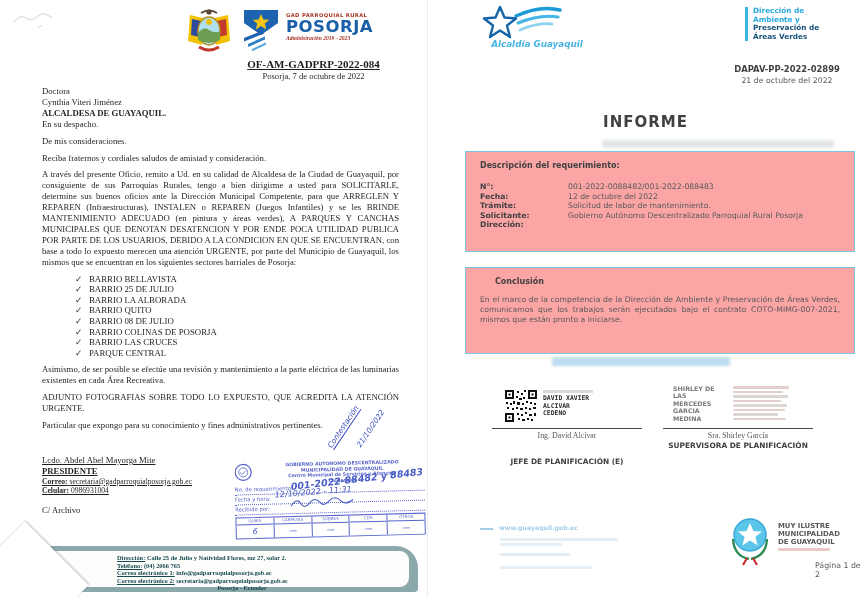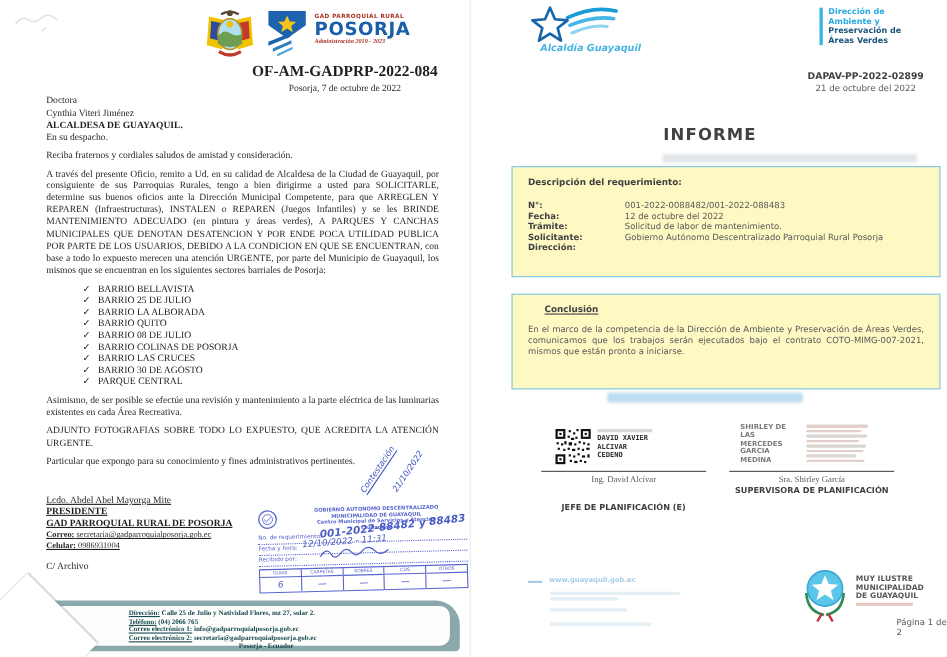--- a/index.html
+++ b/index.html
@@ -2,21 +2,21 @@
 <html><head>
 <meta charset="utf-8">
 <style>
   html,body{margin:0;padding:0;background:#ffffff;}
   #canvas{position:relative;width:861px;height:597px;background:#fff;overflow:hidden;
           font-family:"Liberation Serif",serif;color:#1f1f1f;}
   .abs{position:absolute;}
   
   .page-left{position:absolute;left:0;top:0;width:430px;height:581px;background:#fff;}
   .lp-refblock{left:226px;top:58px;width:175px;text-align:center;}
-  .lp-ref{font-weight:bold;font-size:14px;}
+  .lp-ref{font-weight:bold;font-size:11px;text-decoration:underline;}
   .lp-date{font-size:8.6px;margin-top:1px;}
   .lp-col{left:42px;top:86px;width:357px;font-size:8.7px;line-height:10.9px;text-align:justify;}
   .lp-col p{margin:0 0 6px 0;}
   .lp-left{text-align:left;}
   .lp-recipient div{line-height:10.9px;}
   .lp-bold{font-weight:bold;}
   .lp-list{margin:0 0 6px 0;padding-left:33px;text-align:left;}
   .lp-list .li{line-height:10.6px;font-size:8.8px;}
   .lp-list .chk{display:inline-block;width:14px;}
   .lp-sign{margin-top:24px;text-align:left;text-decoration:underline;}
@@ -52,29 +52,29 @@
              font-size:8.8px;color:#4ab5e3;}
   .rp-dept{left:315px;top:7px;border-left:3px solid #35b4e5;padding-left:5px;font-size:7.3px;
            line-height:8.6px;font-weight:bold;}
   .rp-dept .c1{color:#29aae1;}
   .rp-dept .c2{color:#17527a;}
   .rp-refblock{left:288px;top:64px;width:138px;text-align:center;}
   .rp-ref{font-weight:bold;font-size:8.4px;color:#414042;}
   .rp-date{font-size:7.8px;margin-top:2px;}
   .rp-title{left:0;top:113px;width:431px;text-align:center;font-size:15px;font-weight:bold;
             letter-spacing:1px;color:#414042;}
-  .rp-box{border:1.2px solid #79c6e8;background:#fef9c3;}
+  .rp-box{border:1.2px solid #79c6e8;background:#fca5a5;}
   .rp-box1{left:35px;top:151px;width:388px;height:99px;}
   .rp-box2{left:35px;top:267px;width:388px;height:85px;}
   .rp-box-h{position:absolute;left:14px;top:9px;font-size:8px;font-weight:bold;color:#414042;}
   .rp-fields{position:absolute;left:14px;top:30px;width:360px;}
   .rp-frow{display:flex;font-size:7.7px;line-height:9.6px;}
   .rp-frow .lab{width:88px;font-weight:bold;color:#414042;}
   .rp-frow .val{flex:1;}
-  .rp-box2 .rp-box-h{text-decoration:underline;padding-left:15px;}
+  .rp-box2 .rp-box-h{padding-left:15px;}
   .rp-conc{position:absolute;left:14px;top:27px;width:360px;font-size:7.7px;line-height:10px;text-align:justify;}
   .blur-bar{position:absolute;border-radius:2px;filter:blur(1.5px);}
   .blur-blue{background:#bcdcf0;}
   .blur-gray{background:#e3e6e8;}
   .rp-sig{left:0;top:385px;width:431px;height:70px;}
   .sig-cert{font-family:"DejaVu Sans Mono",monospace;font-weight:bold;font-size:6.4px;line-height:7.6px;color:#2b2b2b;}
   .sig-cert2{font-size:6.3px;line-height:7.4px;color:#7a7a7a;font-weight:bold;}
   .sig-line{position:absolute;border-top:1.2px solid #4a4a4a;width:150px;}
   .sig-name{position:absolute;width:160px;text-align:center;font-size:7.9px;color:#58595b;font-family:Liberation Serif, serif;}
   .sig-title{position:absolute;width:170px;text-align:center;font-size:7.4px;font-weight:bold;color:#414042;}
@@ -137,40 +137,39 @@
       <div class="lp-date">Posorja, 7 de octubre de 2022</div>
     </div>
 
     <div class="abs lp-col">
       <div class="lp-recipient lp-left" style="margin-bottom:6px;">
         <div>Doctora</div>
         <div>Cynthia Viteri Jiménez</div>
         <div class="lp-bold">ALCALDESA DE GUAYAQUIL.</div>
         <div>En su despacho.</div>
       </div>
+      <p class="lp-left">De mis consideraciones.</p>
       <p class="lp-left">Reciba fraternos y cordiales saludos de amistad y consideración.</p>
       <p>A través del presente Oficio, remito a Ud. en su calidad de Alcaldesa de la Ciudad de Guayaquil, por consiguiente de sus Parroquias Rurales, tengo a bien dirigirme a usted para SOLICITARLE, determine sus buenos oficios ante la Dirección Municipal Competente, para que ARREGLEN Y REPAREN (Infraestructuras), INSTALEN o REPAREN (Juegos Infantiles) y se les BRINDE MANTENIMIENTO ADECUADO (en pintura y áreas verdes), A PARQUES Y CANCHAS MUNICIPALES QUE DENOTAN DESATENCION Y POR ENDE POCA UTILIDAD PUBLICA POR PARTE DE LOS USUARIOS, DEBIDO A LA CONDICION EN QUE SE ENCUENTRAN, con base a todo lo expuesto merecen una atención URGENTE, por parte del Municipio de Guayaquil, los mismos que se encuentran en los siguientes sectores barriales de Posorja:</p>
       <div class="lp-list">
         <div class="li"><span class="chk">✓</span><span>BARRIO BELLAVISTA</span></div>
         <div class="li"><span class="chk">✓</span><span>BARRIO 25 DE  JULIO</span></div>
         <div class="li"><span class="chk">✓</span><span>BARRIO LA ALBORADA</span></div>
         <div class="li"><span class="chk">✓</span><span>BARRIO QUITO</span></div>
         <div class="li"><span class="chk">✓</span><span>BARRIO 08 DE JULIO</span></div>
         <div class="li"><span class="chk">✓</span><span>BARRIO COLINAS DE POSORJA</span></div>
         <div class="li"><span class="chk">✓</span><span>BARRIO LAS CRUCES</span></div>
-        <div class="li"><span class="chk">✓</span><span>BARRIO 30 DE AGOSTO</span></div>
         <div class="li"><span class="chk">✓</span><span>PARQUE CENTRAL</span></div>
       </div>
       <p>Asimismo, de ser posible se efectúe una revisión y mantenimiento a la parte eléctrica de las luminarias existentes en cada Área Recreativa.</p>
       <p>ADJUNTO FOTOGRAFIAS SOBRE TODO LO EXPUESTO, QUE ACREDITA LA ATENCIÓN URGENTE.</p>
       <p class="lp-left">Particular que expongo para su conocimiento y fines administrativos pertinentes.</p>
       <div class="lp-sign">
         <div>Lcdo. Abdel Abel Mayorga Mite</div>
         <div class="lp-bold">PRESIDENTE</div>
-        <div class="lp-bold">GAD PARROQUIAL RURAL DE POSORJA</div>
         <div class="sm"><span class="lp-bold">Correo:</span> <span>secretaria@gadparroquialposorja.gob.ec</span></div>
         <div class="sm"><span class="lp-bold">Celular:</span> <span>0986931004</span></div>
       </div>
       <div class="lp-cc">C/ Archivo</div>
     </div>
 
     <div class="abs diag-note">
       <span class="l" style="left:-4px;top:32px;border-bottom:1px solid #3b4fc0;">Contestación</span>
       <span class="l" style="left:26px;top:34px;">21/10/2022</span>
     </div>

